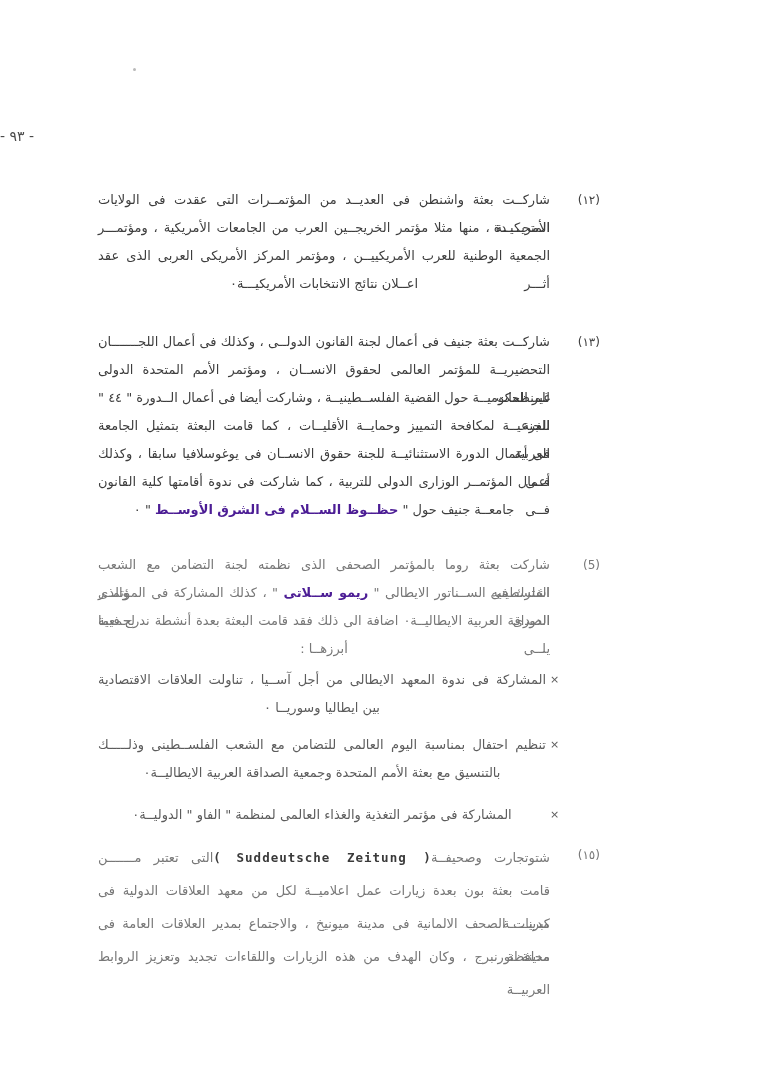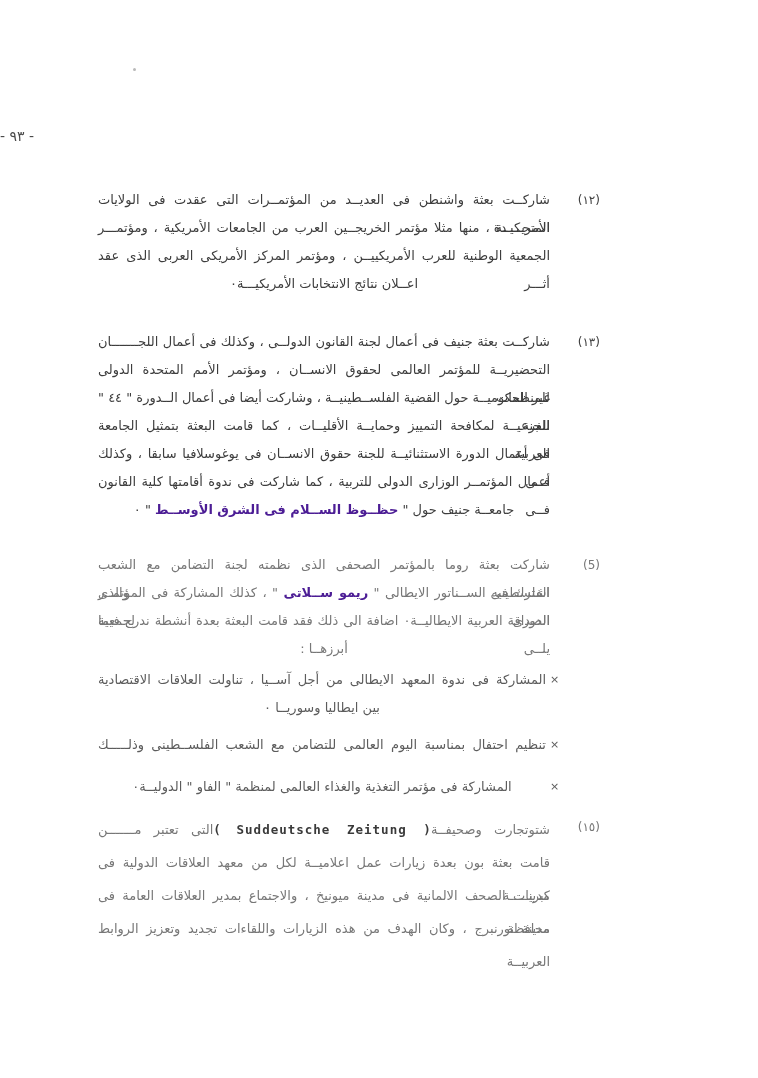--- a/index.html
+++ b/index.html
@@ -86,20 +86,21 @@
       <div class="gutter marker tone-mid">×</div>
       <div class="lines tone-mid">
         <div class="line j"><span>المشاركة فى ندوة المعهد الايطالى من أجل آســيا ،  تناولت العلاقات الاقتصادية</span></div>
         <div class="line r"><span>بين ايطاليا  وسوريــا ٠</span></div>
       </div>
     </div>
     <div class="block bullet">
       <div class="gutter marker tone-mid">×</div>
       <div class="lines tone-mid">
         <div class="line j"><span>تنظيم احتفال بمناسبة اليوم العالمى للتضامن مع الشعب الفلســطينى وذلـــــك</span></div>
+        <div class="line r"><span>بالتنسيق مع بعثة الأمم المتحدة وجمعية الصداقة العربية الايطاليــة٠</span></div>
       </div>
     </div>
     <div class="block bullet">
       <div class="gutter marker tone-mid">×</div>
       <div class="lines tone-mid">
         <div class="line r"><span>المشاركة فى مؤتمر التغذية والغذاء العالمى لمنظمة  " الفاو "  الدوليــة٠</span></div>
       </div>
     </div>
     <div class="block paragraph">
       <div class="gutter num tone-light">(١٥)</div>

